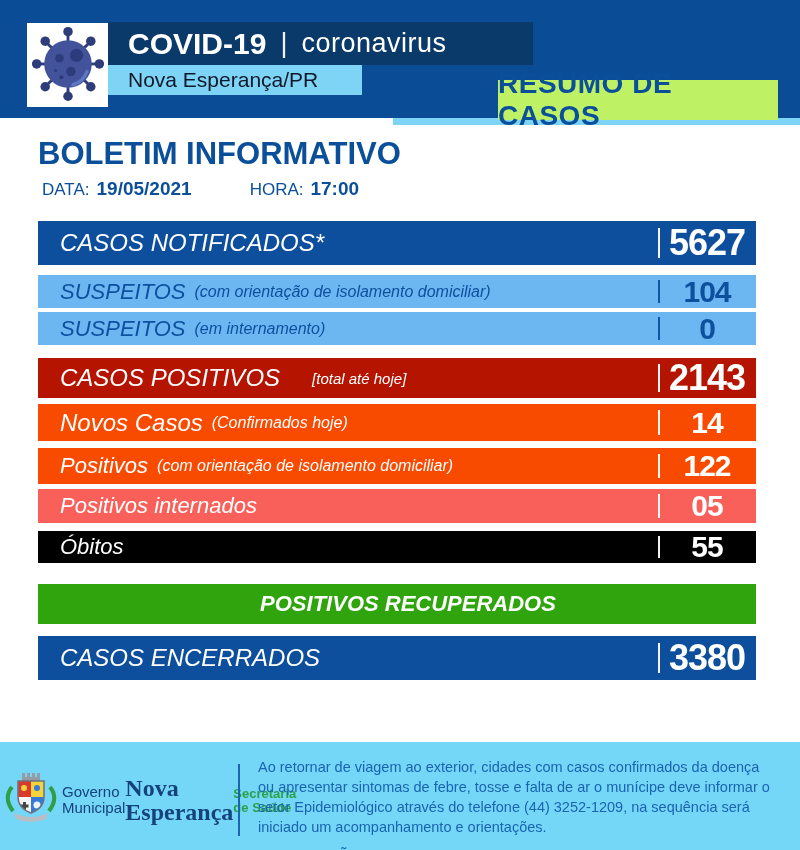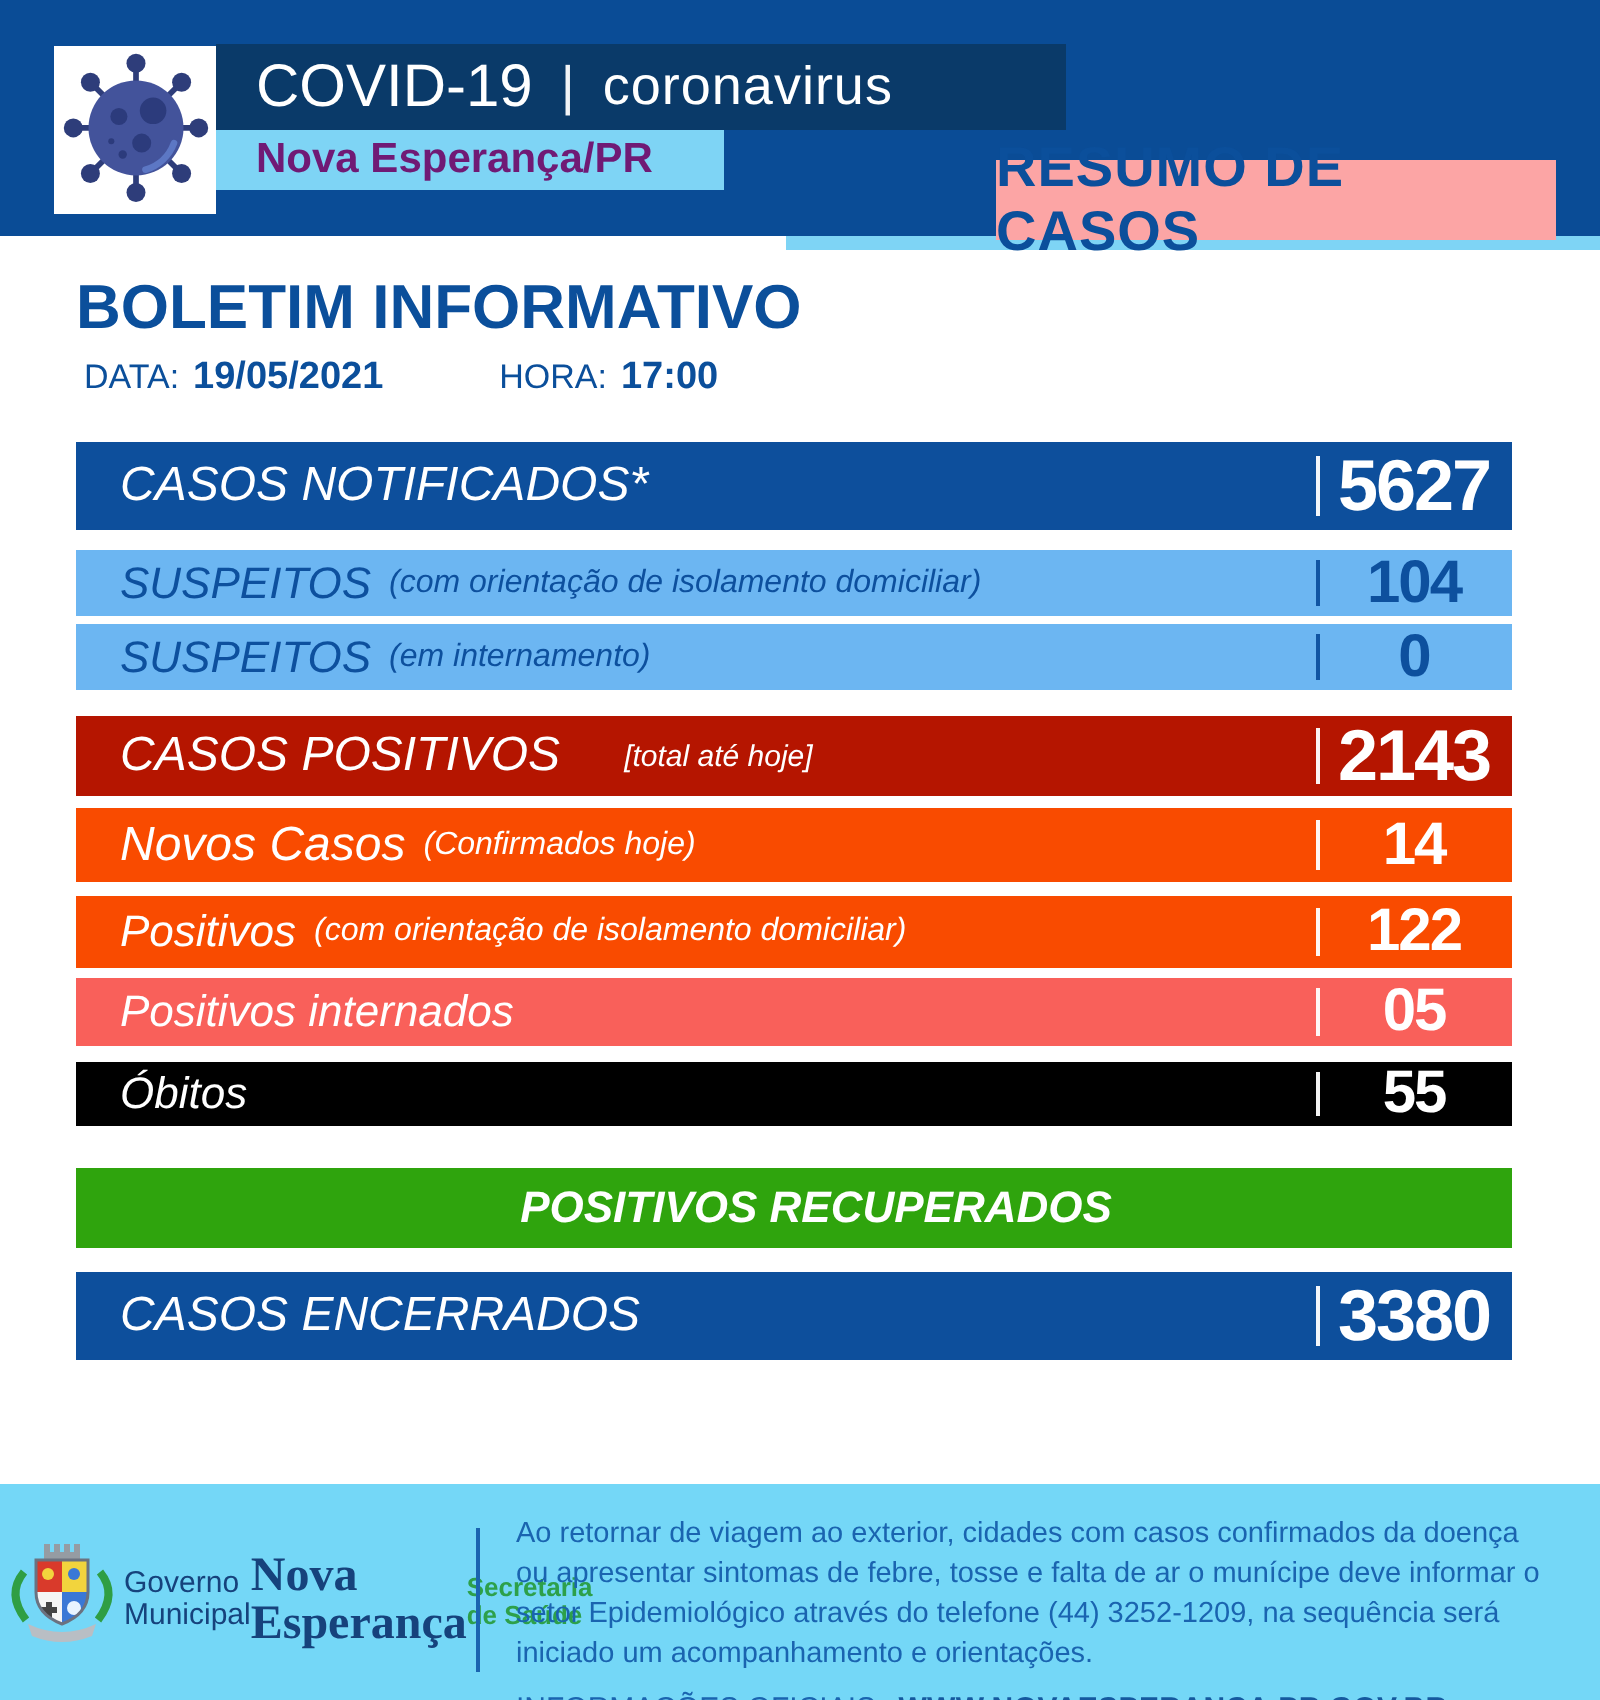--- a/index.html
+++ b/index.html
@@ -15,32 +15,32 @@
   .header { position:relative; height:125px; }
   .header-band { position:absolute; left:0; top:0; width:800px; height:118px; background:#0a4c96; }
   .virus-box {
     position:absolute; left:27px; top:23px; width:81px; height:84px;
     background:#ffffff; display:flex; align-items:center; justify-content:center;
   }
   .covid-bar {
     position:absolute; left:108px; top:22px; width:425px; height:43px;
     background:#0a3a69; color:#ffffff; display:flex; align-items:center; padding-left:20px;
   }
-  .covid-title { font-size:30px; font-weight:normal; }
+  .covid-title { font-size:30px; font-weight:bold; }
   .covid-pipe { margin:0 14px; font-size:27px; font-weight:normal; opacity:.95; }
   .covid-sub { font-size:27px; font-weight:normal; letter-spacing:.5px; }
   .city-bar {
     position:absolute; left:108px; top:65px; width:254px; height:30px;
     background:#7ed4f5; display:flex; align-items:center; padding-left:20px;
   }
-  .city-label { color:#701a75; font-weight:bold; font-size:21px; }
+  .city-label { color:#0f172a; font-weight:normal; font-size:21px; }
   .cyan-strip { position:absolute; left:393px; top:118px; width:407px; height:7px; background:#7ed4f5; }
   .resumo-box {
     position:absolute; left:498px; top:80px; width:280px; height:40px; z-index:2;
-    background:#fca5a5; display:flex; align-items:center; justify-content:center;
+    background:#bef264; display:flex; align-items:center; justify-content:center;
   }
   .resumo-label { color:#0b4f9b; font-weight:bold; font-size:28px; letter-spacing:.5px; }
 
   
   .main { padding:14px 38px 0 38px; }
   .bulletin-title { color:#0b4f9b; font-size:31px; font-weight:bold; line-height:30px; margin-bottom:9px; }
   .date-row { color:#0b4f9b; font-size:17px; margin-left:4px; height:20px; display:flex; align-items:baseline; }
   .date-value { font-weight:bold; font-size:19px; margin-left:7px; }
   .time-label { margin-left:58px; }
   .time-value { font-weight:bold; font-size:19px; margin-left:7px; }

